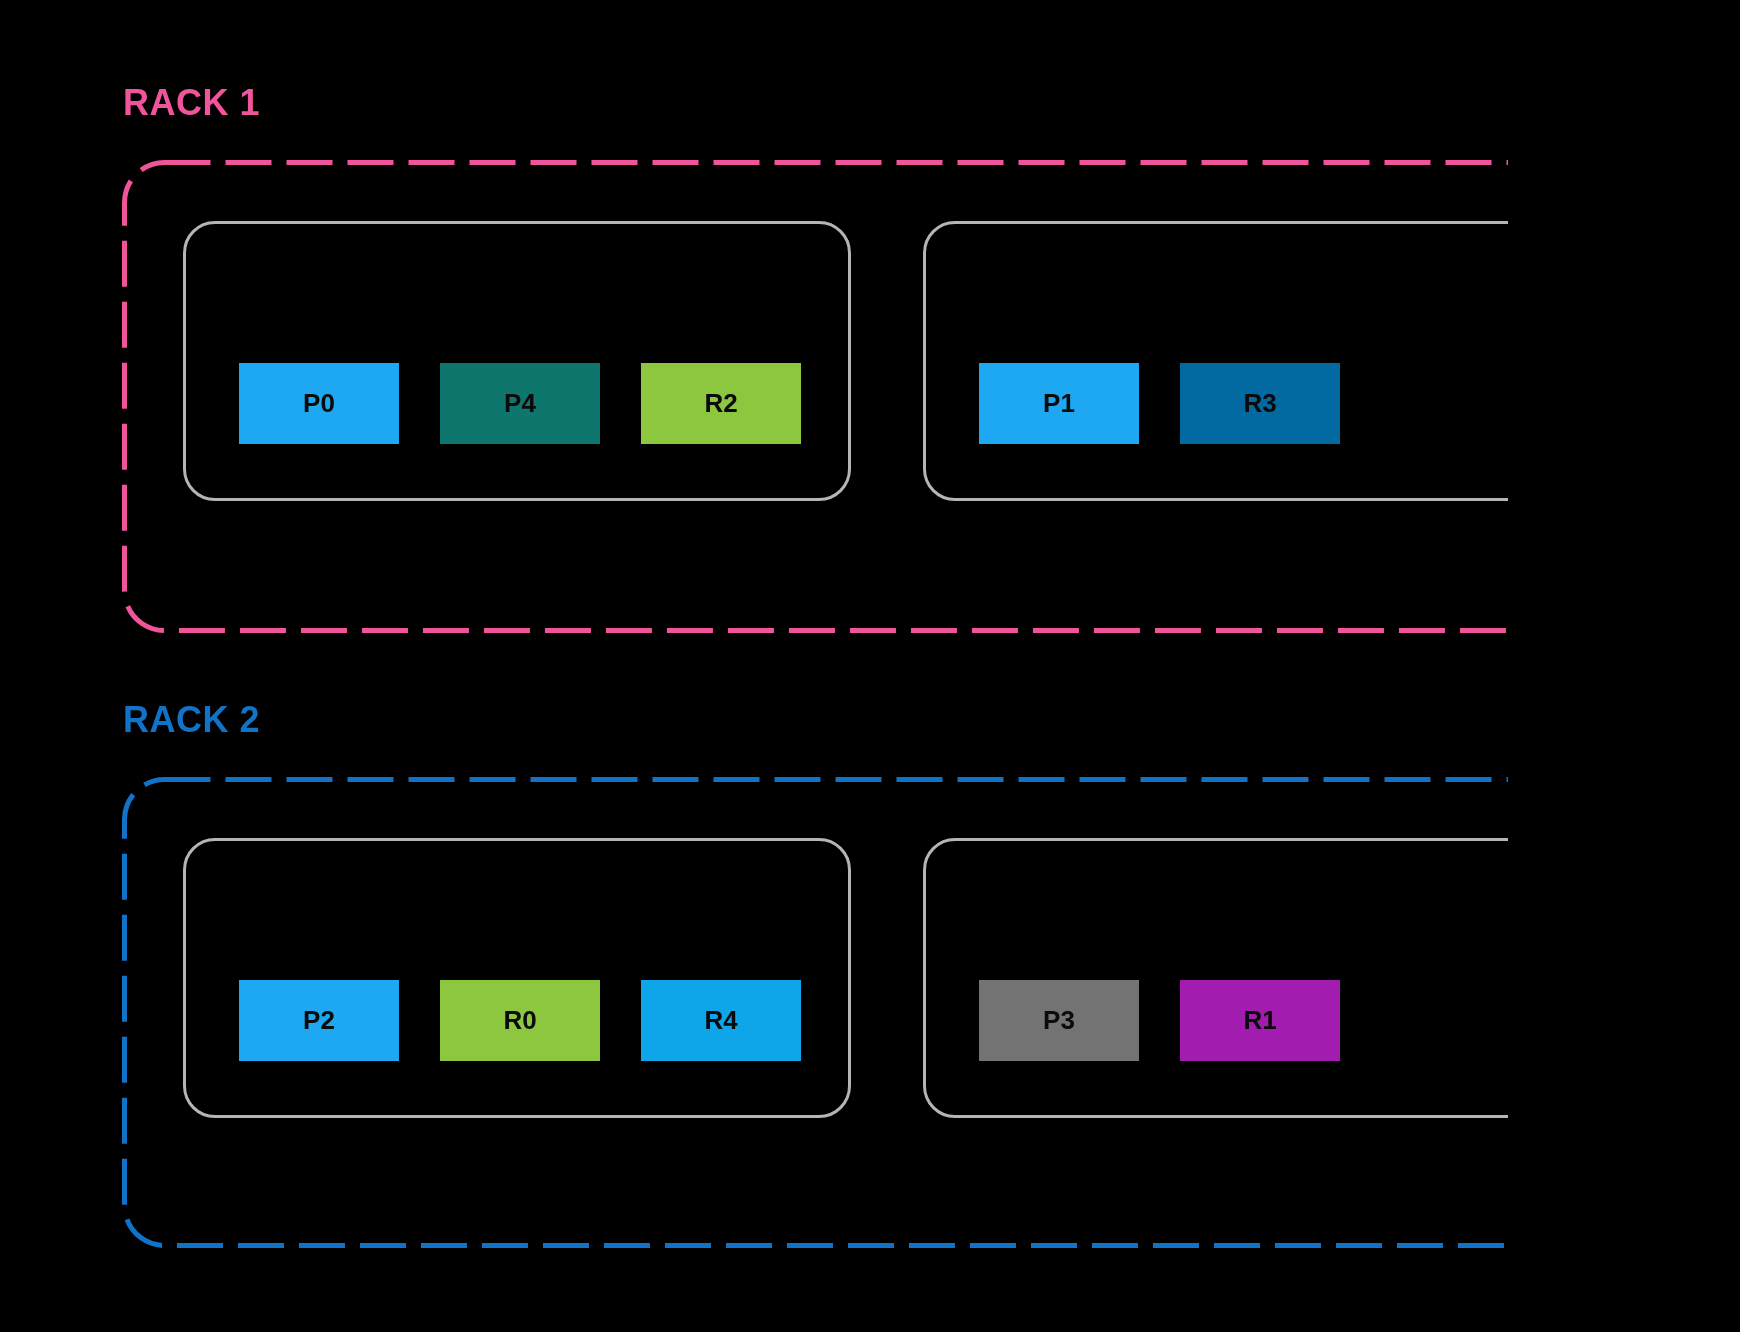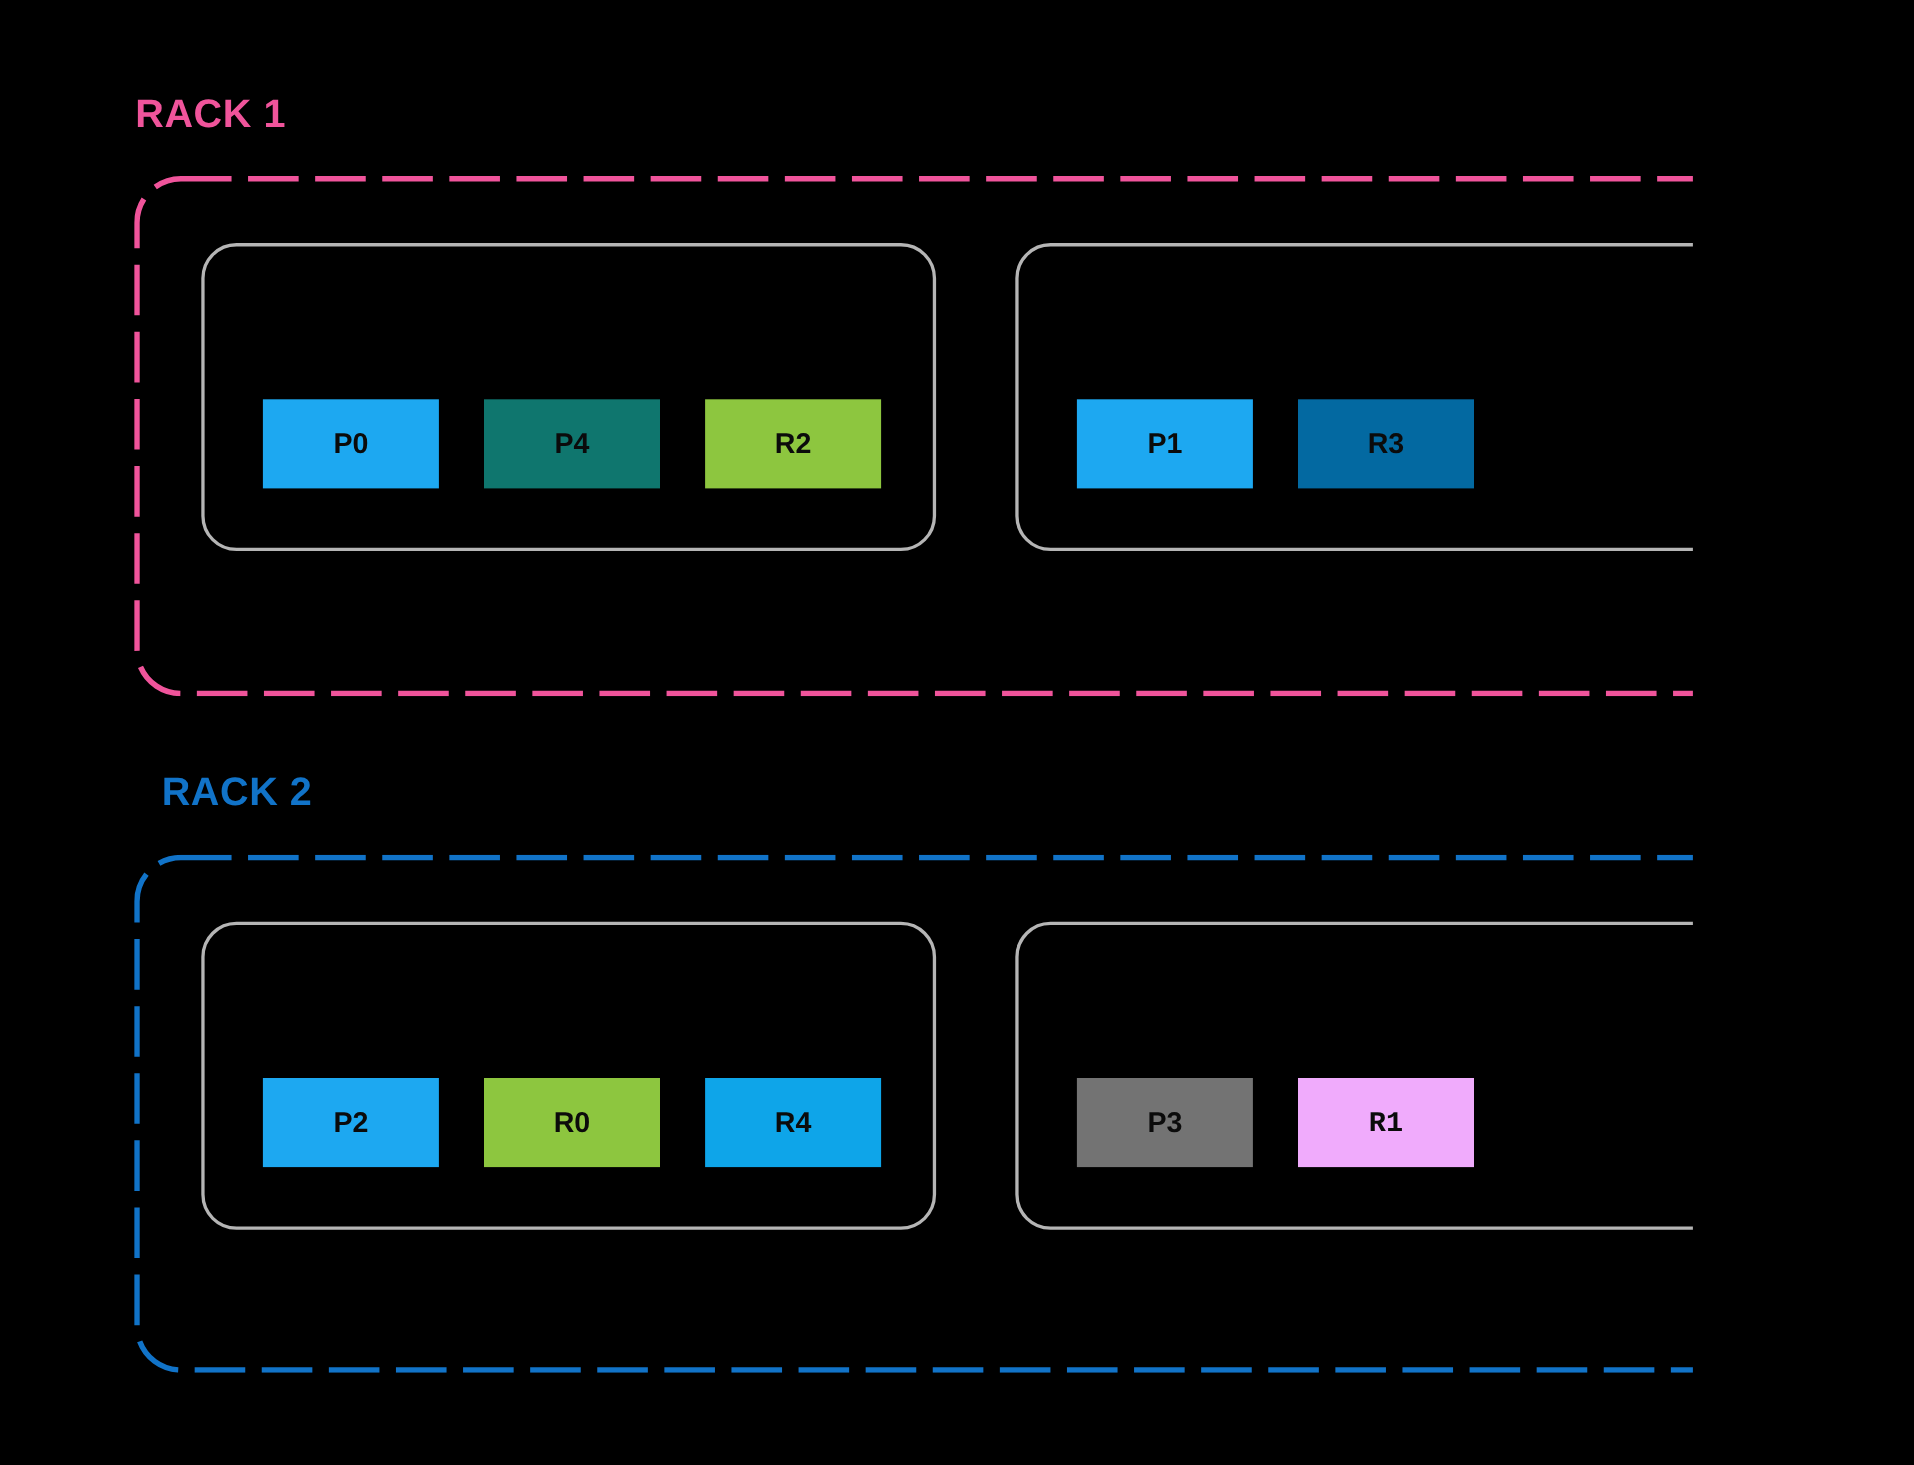--- a/index.html
+++ b/index.html
@@ -7,21 +7,20 @@
     padding: 0;
     background: #000000;
   }
   #canvas {
     position: relative;
     width: 1508px;
     height: 1332px;
     background: #000000;
     font-family: "Liberation Sans", sans-serif;
     overflow: hidden;
-    padding-left: 31px;
   }
   .rack {
     position: absolute;
     left: 122px;
     width: 1536px;
   }
   .rack-1 { top: 160px; height: 473px; }
   .rack-2 { top: 777px; height: 471px; }
   .rack-label {
     position: absolute;
@@ -86,34 +85,34 @@
 
     <div class="host host-b">
       <div class="chip-row">
         <div class="chip" style="background-color: rgb(29, 168, 241);">P1</div>
         <div class="chip" style="background-color: #0369a1;">R3</div>
       </div>
     </div>
   </div>
 
   <div class="rack rack-2">
-    <div class="rack-label" style="color: rgb(17, 115, 200); margin-left: 24px;">RACK 2</div>
+    <div class="rack-label" style="color: rgb(17, 115, 200);">RACK 2</div>
     <svg class="rack-outline" width="1536" height="471" viewBox="0 0 1536 471">
       <rect x="2.5" y="2.5" width="1531" height="466" rx="40" ry="40" fill="none" stroke-width="5" stroke-dasharray="46 15" stroke="#1173C8"></rect>
     </svg>
 
     <div class="host host-a">
       <div class="chip-row">
         <div class="chip" style="background-color: rgb(29, 168, 241); text-align: center;">P2</div>
         <div class="chip" style="background-color: rgb(141, 198, 63);">R0</div>
         <div class="chip" style="background-color: #0ea5e9;">R4</div>
       </div>
     </div>
 
     <div class="host host-b">
       <div class="chip-row">
         <div class="chip" style="background-color: #737373;">P3</div>
-        <div class="chip" style="background-color: #f0abfc; font-family: Liberation Mono, monospace;">R1</div>
+        <div class="chip" style="background-color: #a21caf;">R1</div>
       </div>
     </div>
   </div>
 
 </div>
 
 </body></html>

